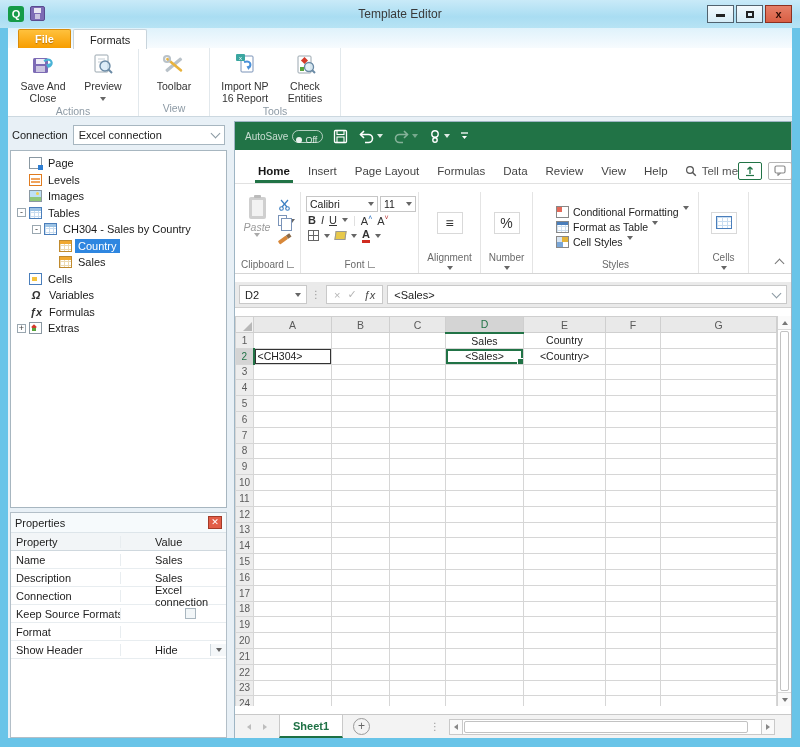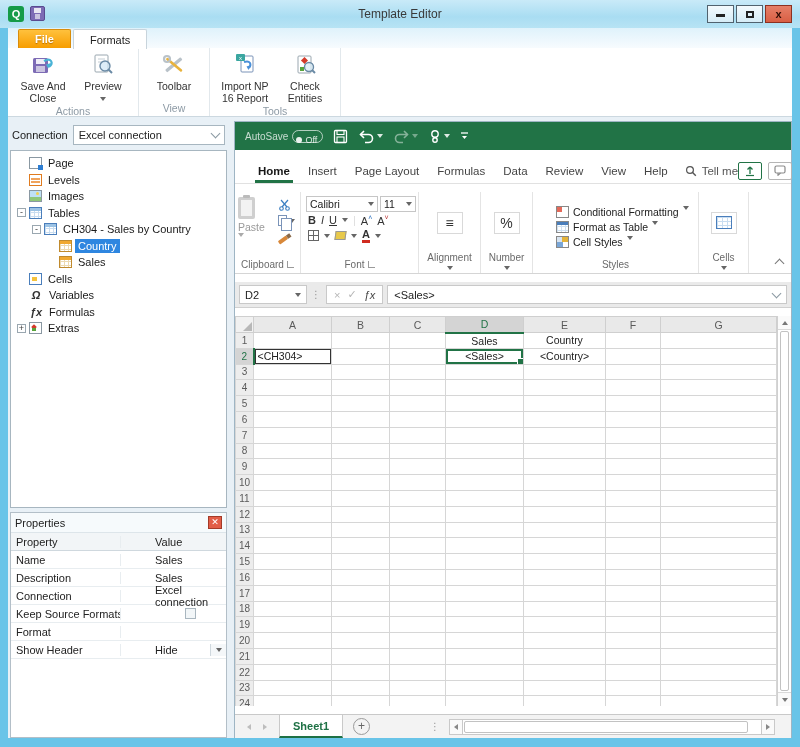--- a/index.html
+++ b/index.html
@@ -90,21 +90,21 @@
   .tellme{display:flex;align-items:center;gap:5px;font-size:11.5px;color:#555;margin-left:8px;white-space:nowrap;}
   .xl-tabs-right{margin-left:auto;display:flex;gap:6px;margin-right:6px;}
   .mini-box{width:24px;height:18px;border:1px solid #217346;border-radius:2px;display:flex;align-items:center;justify-content:center;}
   .mini-box.gray{border-color:#b5b5b5;}
   
   .xl-ribbon{height:82px;background:#fff;border-bottom:1px solid #d5d5d5;display:flex;flex:0 0 auto;overflow:hidden;position:relative;}
   .xg{display:flex;flex-direction:column;border-right:1px solid #e4e4e4;padding:3px 3px 0;}
   .xg-body{flex:1;display:flex;}
   .xg-label{text-align:center;font-size:10px;color:#6a6a6a;padding:1px 2px 3px;white-space:nowrap;display:flex;align-items:center;justify-content:center;gap:3px;}
   .launcher{width:7px;height:7px;border-left:1px solid #9a9a9a;border-bottom:1px solid #9a9a9a;position:relative;}
-  .paste-big{width:38px;display:flex;flex-direction:column;align-items:flex-start;font-size:10.5px;color:#9a9a9a;padding-top:2px;}
+  .paste-big{width:38px;display:flex;flex-direction:column;align-items:center;font-size:10.5px;color:#9a9a9a;padding-top:2px;font-style:italic;}
   .clipb{width:17px;height:22px;background:#cfcfcf;border-radius:2px;position:relative;margin-bottom:2px;}
   .clipb::before{content:"";position:absolute;left:3px;top:3px;width:11px;height:16px;background:#f2f2f2;}
   .clipb::after{content:"";position:absolute;left:5px;top:-2px;width:7px;height:3px;background:#bbb;border-radius:1px;}
   .clip-small{display:flex;flex-direction:column;gap:3px;padding:3px 2px;}
   .cs-row{display:flex;align-items:center;gap:2px;height:13px;}
   .copy-ic{width:9px;height:11px;border:1px solid #7a93b8;background:#fff;position:relative;}
   .copy-ic::after{content:"";position:absolute;left:2px;top:2px;width:9px;height:11px;border:1px solid #7a93b8;background:#fff;}
   .brush-ic{width:10px;height:4px;background:#d8883a;border-radius:1px;transform:rotate(-35deg);position:relative;top:3px;}
   .brush-ic::after{content:"";position:absolute;right:-4px;top:0;width:4px;height:4px;background:#8a6a4a;}
   .font-grp{width:118px;}

